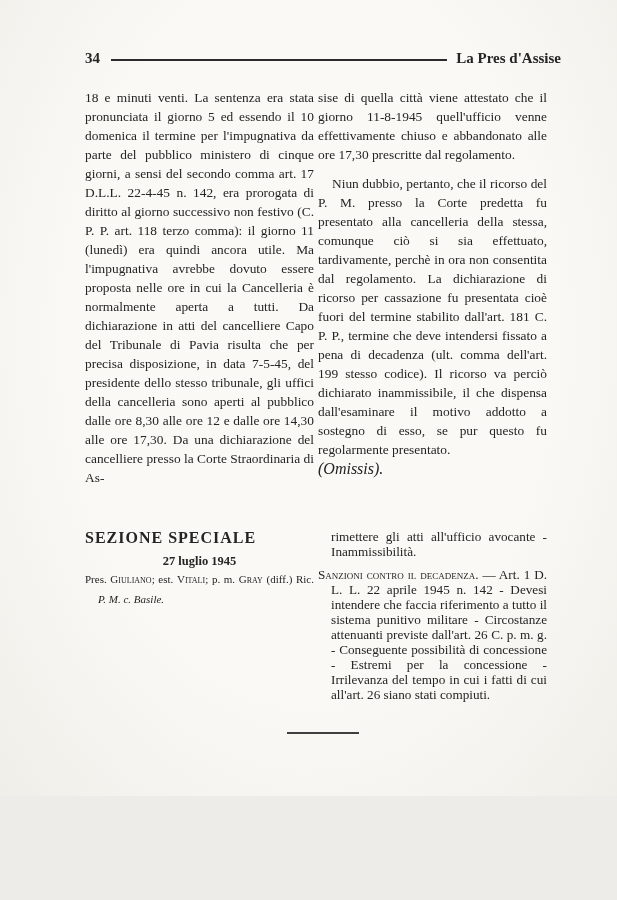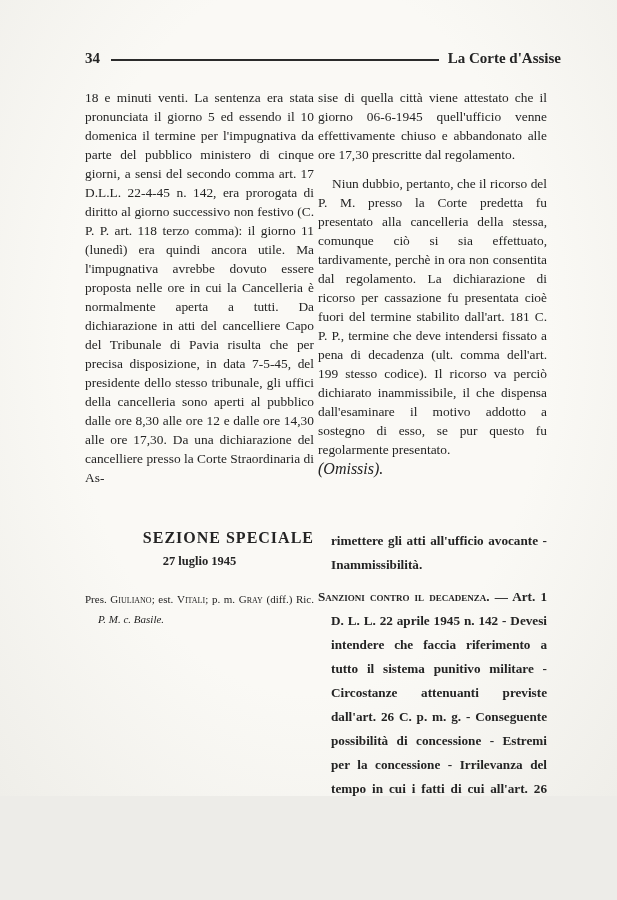--- a/index.html
+++ b/index.html
@@ -63,45 +63,44 @@
   .omissis-line {
     font-size: 16px;
     line-height: 19px;
     font-style: italic;
   }
 
   
   .section-title {
     font-size: 16px;
     font-weight: bold;
-    text-align: right;
+    text-align: left;
     letter-spacing: 1px;
     margin: 0 0 7px 0;
   }
   .section-date {
     font-size: 12.5px;
     font-weight: bold;
     text-align: center;
-    margin-bottom: 20px;
   }
   .bench {
     font-size: 11px;
     line-height: 20px;
     text-align: justify;
     padding-left: 13px;
     text-indent: -13px;
     margin-bottom: 24px;
   }
   .sc { font-variant: small-caps; }
   .it { font-style: italic; }
 
   .headnote {
     font-size: 13.2px;
-    font-weight: bold;
-    line-height: 24px;
+    font-weight: normal;
+    line-height: 15px;
     text-align: justify;
     padding-left: 13px;
     text-indent: -13px;
     hyphens: auto;
   }
   .headnote-cont {
     text-indent: 0;
     margin-bottom: 8px;
   }
 
@@ -114,29 +113,29 @@
 </style>
 </head>
 <body>
 
 <div class="page">
   <div class="content">
 
     <header class="page-header">
       <span class="page-num">34</span>
       <span class="header-rule"></span>
-      <span class="journal-title">La Corte d'Assise</span>
+      <span class="journal-title">La Pres d'Assise</span>
     </header>
 
     <section class="two-col top-section">
       <div class="col">
         <p class="body-text">18 e minuti venti. La sentenza era stata pronunciata il giorno 5 ed essendo il 10 domenica il termine per l'impugnativa da parte del pubblico ministero di cinque giorni, a sensi del secondo comma art. 17 D.L.L. 22-4-45 n. 142, era prorogata di diritto al giorno successivo non festivo (C. P. P. art. 118 terzo comma): il giorno 11 (lunedì) era quindi ancora utile. Ma l'impugnativa avrebbe dovuto essere proposta nelle ore in cui la Cancelleria è normalmente aperta a tutti. Da dichiarazione in atti del cancelliere Capo del Tribunale di Pavia risulta che per precisa disposizione, in data 7-5-45, del presidente dello stesso tribunale, gli uffici della cancelleria sono aperti al pubblico dalle ore 8,30 alle ore 12 e dalle ore 14,30 alle ore 17,30. Da una dichiarazione del cancelliere presso la Corte Straordinaria di As-</p>
       </div>
       <div class="col">
-        <p class="body-text">sise di quella città viene attestato che il giorno 06-6-1945 quell'ufficio venne effettivamente chiuso e abbandonato alle ore 17,30 prescritte dal regolamento.</p>
+        <p class="body-text">sise di quella città viene attestato che il giorno 11-8-1945 quell'ufficio venne effettivamente chiuso e abbandonato alle ore 17,30 prescritte dal regolamento.</p>
         <p class="body-text indent para-space">Niun dubbio, pertanto, che il ricorso del P. M. presso la Corte predetta fu presentato alla cancelleria della stessa, comunque ciò si sia effettuato, tardivamente, perchè in ora non consentita dal regolamento. La dichiarazione di ricorso per cassazione fu presentata cioè fuori del termine stabilito dall'art. 181 C. P. P., termine che deve intendersi fissato a pena di decadenza (ult. comma dell'art. 199 stesso codice). Il ricorso va perciò dichiarato inammissibile, il che dispensa dall'esaminare il motivo addotto a sostegno di esso, se pur questo fu regolarmente presentato.</p>
         <p class="omissis-line">(Omissis).</p>
       </div>
     </section>
 
     <section class="two-col bottom-section">
       <div class="col">
         <h2 class="section-title">SEZIONE SPECIALE</h2>
         <div class="section-date">27 luglio 1945</div>
         <p class="bench"><span>Pres. </span><span class="sc">Giuliano</span><span>; est. </span><span class="sc">Vitali</span><span>; p. m. </span><span class="sc">Gray</span><span> (diff.) Ric. </span><span class="it">P. M. c. Basile.</span></p>

